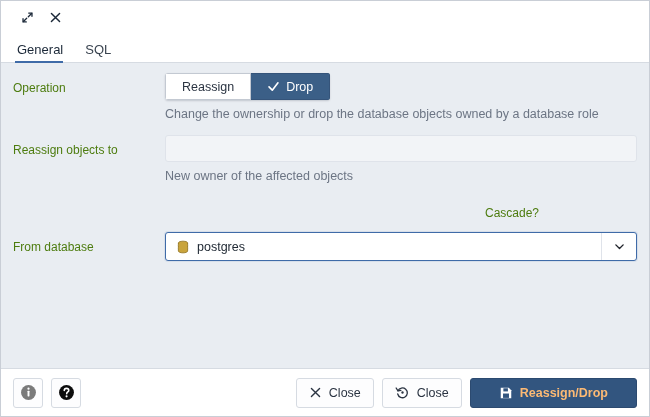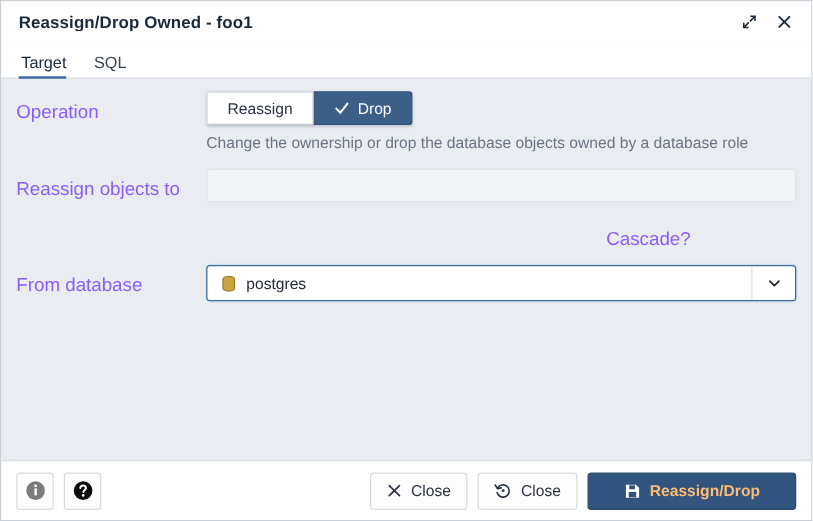--- a/index.html
+++ b/index.html
@@ -102,22 +102,22 @@
     box-sizing: border-box;
     overflow: hidden;
   }
   .row {
     display: flex;
     align-items: flex-start;
   }
   .label {
     width: 152px;
     min-width: 152px;
-    font-size: 15px;
-    color: #8b5cf6;
+    font-size: 12px;
+    color: #4d7c0f;
     padding-top: 8px;
     box-sizing: border-box;
   }
   .field {
     flex: 1;
     min-width: 0;
   }
   .helptext {
     font-size: 12.5px;
     color: #6c7584;
@@ -291,39 +291,38 @@
     padding: 0 28px;
   }
   svg { display: block; }
 </style>
 </head>
 <body>
 
 <div class="dialog">
 
   <div class="titlebar">
-    <div class="title-text">Reassign/Drop Owned - foo1</div>
     <div class="title-btns">
       <div class="title-btn">
         <svg width="13" height="13" viewBox="0 0 16 16">
           <path d="M9.5 2.5h4v4" fill="none" stroke="currentColor" stroke-width="1.6" stroke-linecap="round"></path>
           <path d="M6.5 13.5h-4v-4" fill="none" stroke="currentColor" stroke-width="1.6" stroke-linecap="round"></path>
           <path d="M13 3L9 7M3 13l4-4" fill="none" stroke="currentColor" stroke-width="1.6" stroke-linecap="round"></path>
         </svg>
       </div>
       <div class="title-btn">
         <svg width="13" height="13" viewBox="0 0 16 16">
           <path d="M3 3l10 10M13 3L3 13" fill="none" stroke="currentColor" stroke-width="1.8" stroke-linecap="round"></path>
         </svg>
       </div>
     </div>
   </div>
 
   <div class="tabbar">
-    <div class="tab active">Target</div>
+    <div class="tab active">General</div>
     <div class="tab">SQL</div>
   </div>
 
   <div class="form">
 
     <div class="row">
       <div class="label">Operation</div>
       <div class="field">
         <div class="btngroup">
           <div class="tbtn">
@@ -339,20 +338,21 @@
           </div>
         </div>
         <div class="helptext">Change the ownership or drop the database objects owned by a database role</div>
       </div>
     </div>
 
     <div class="row" style="margin-top:12px;">
       <div class="label">Reassign objects to</div>
       <div class="field">
         <div class="input-disabled"></div>
+        <div class="helptext">New owner of the affected objects</div>
       </div>
     </div>
 
     <div class="row" style="margin-top:13px;justify-content:flex-end;">
       <div class="label">Cascade?</div>
     </div>
 
     <div class="row" style="margin-top:12px;">
       <div class="label">From database</div>
       <div class="field">

